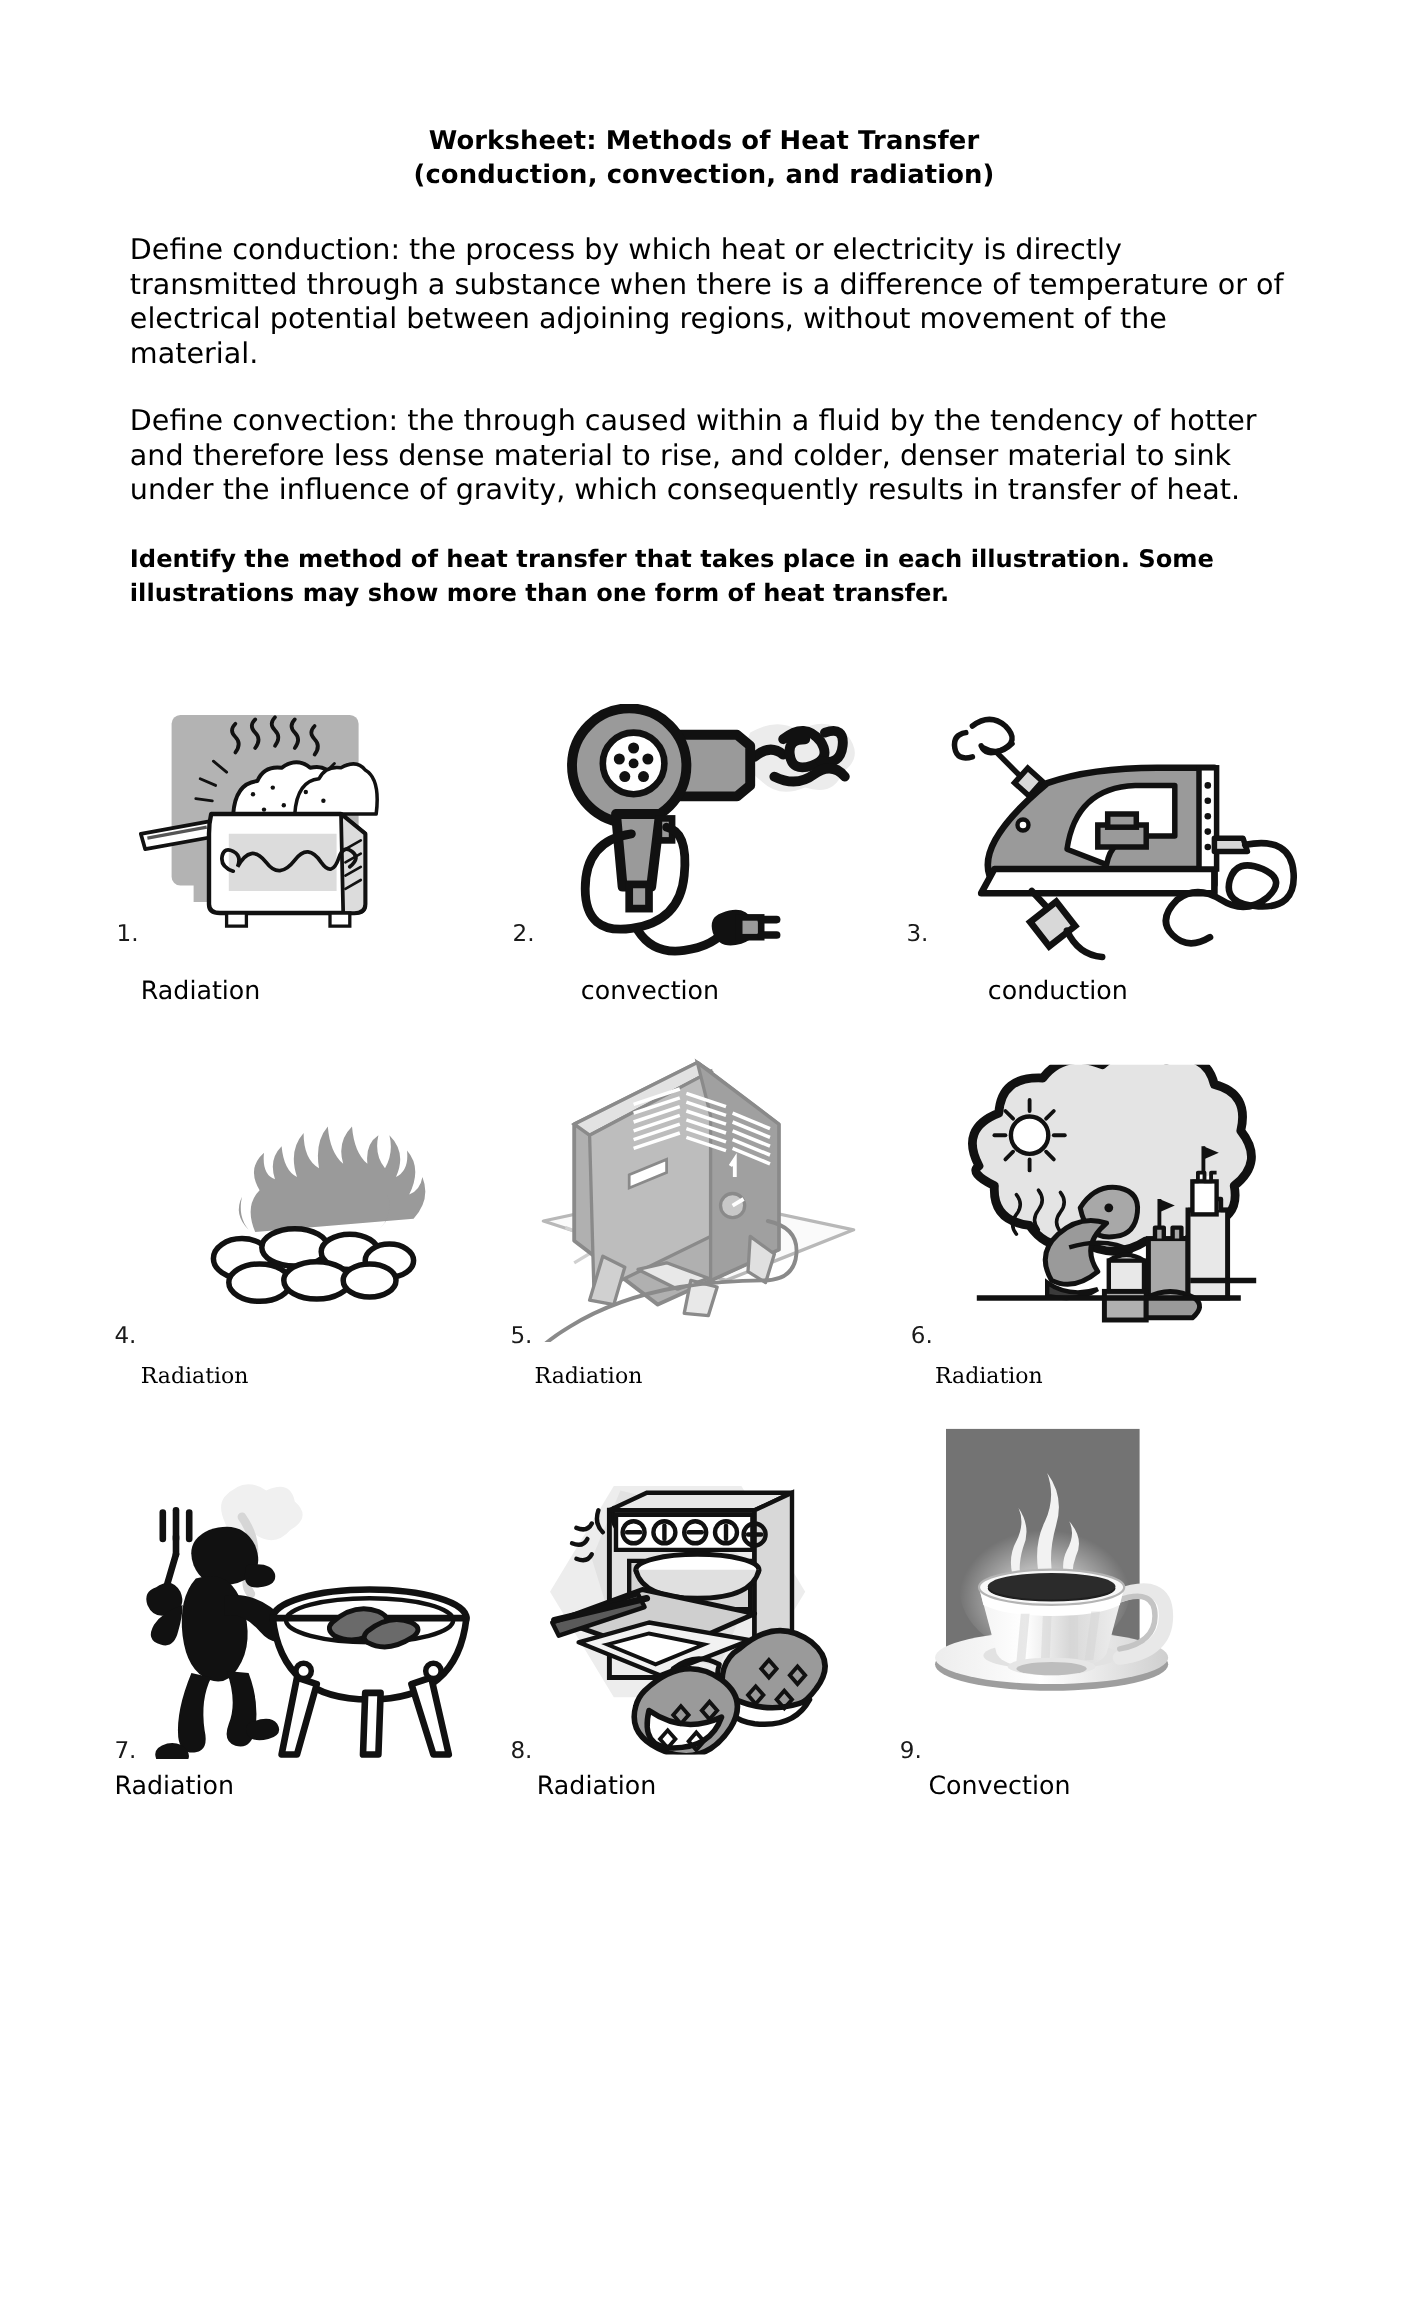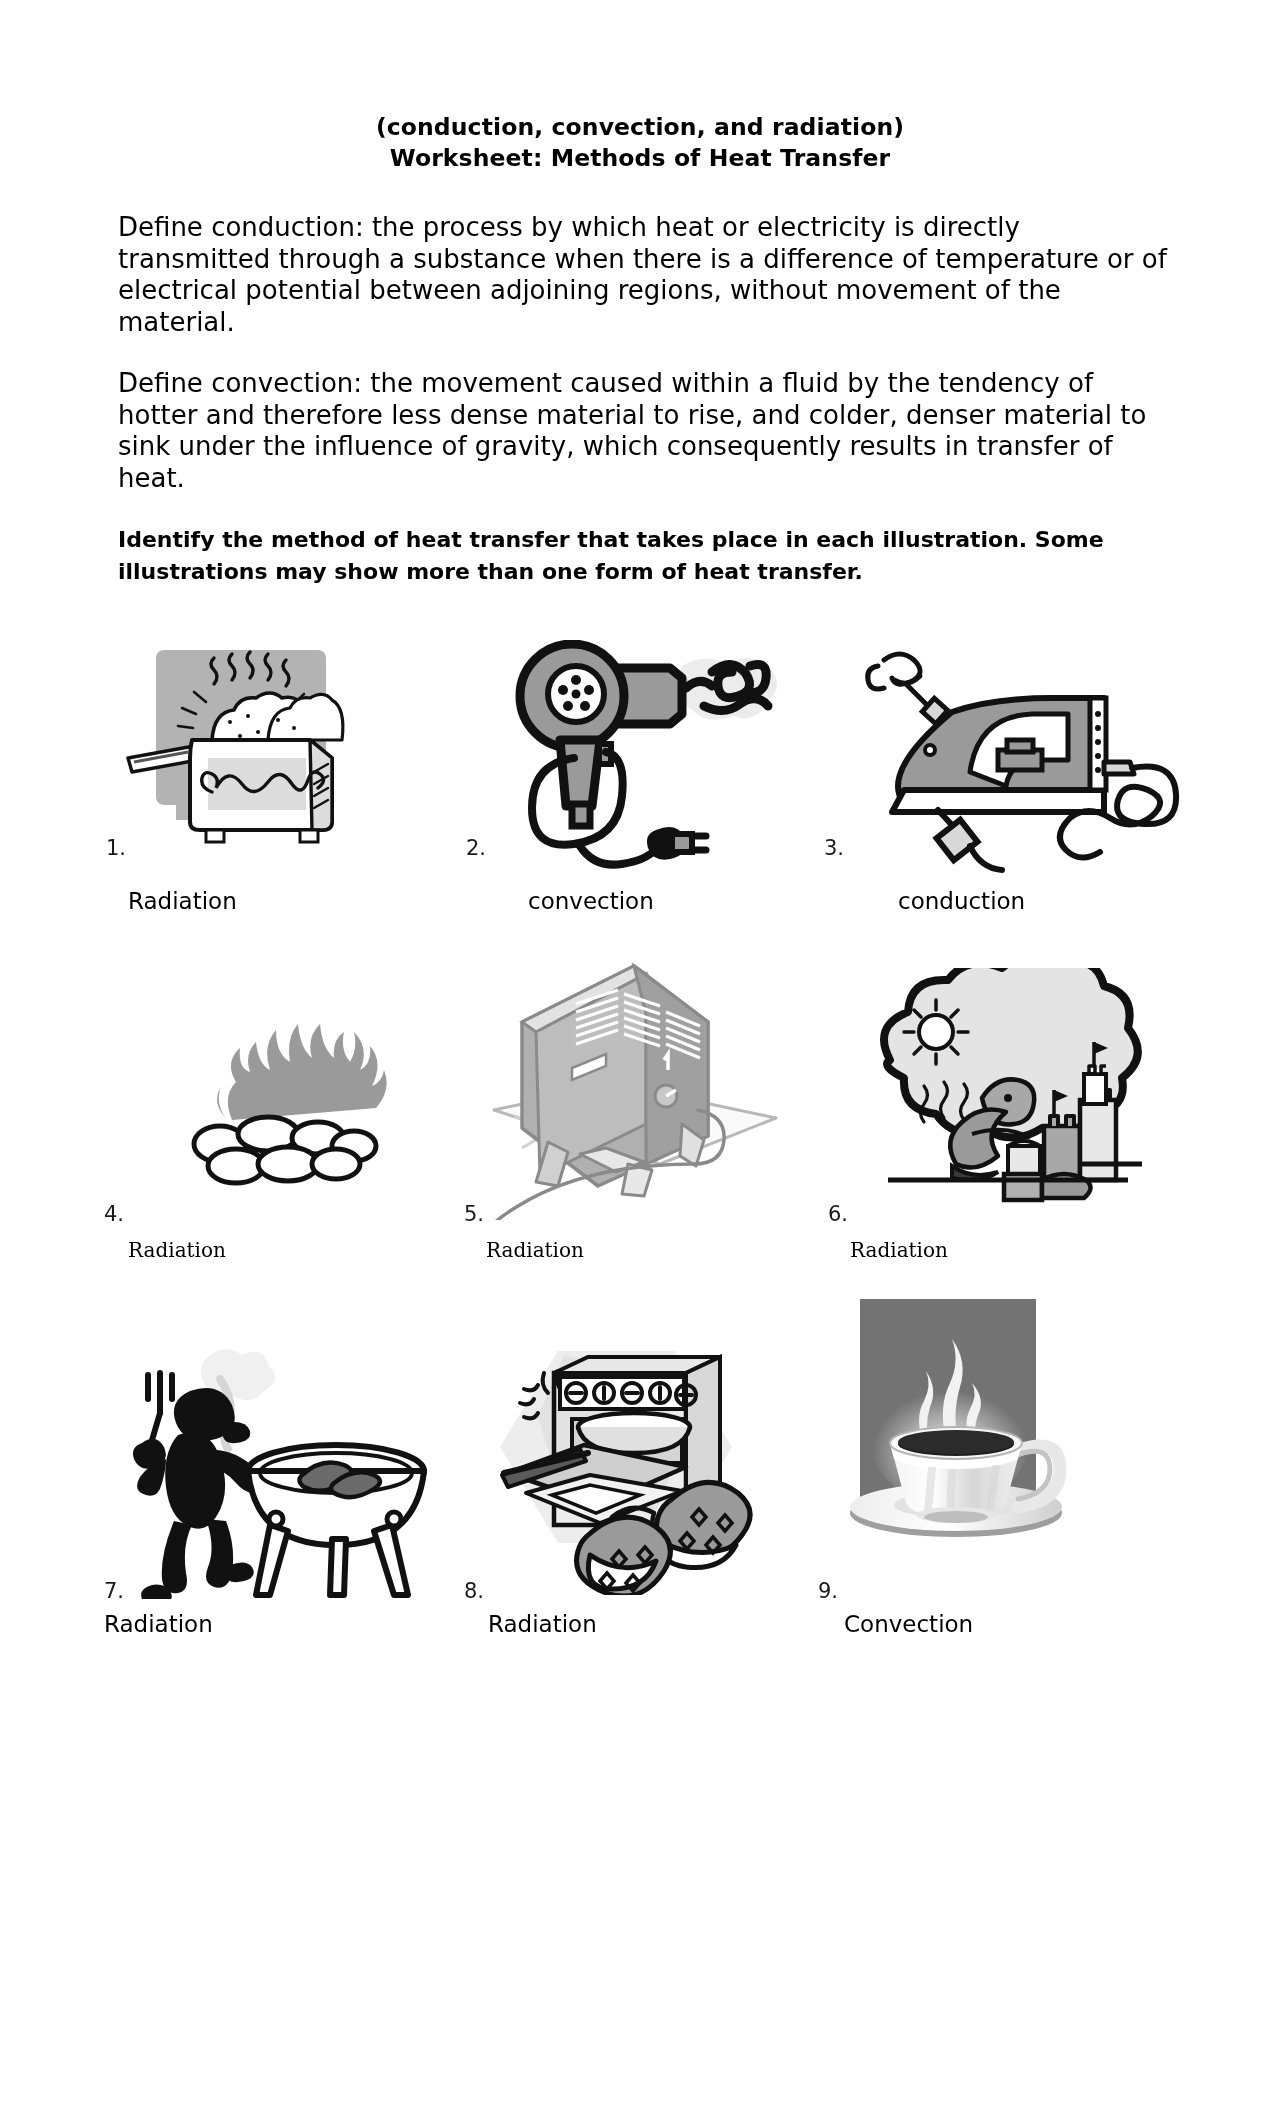--- a/index.html
+++ b/index.html
@@ -107,27 +107,27 @@
     font-family: "DejaVu Serif", serif;
     font-size: 20px;
   }
 </style>
 </head>
 <body>
 
 <div class="page">
 
   <div class="title-block">
+    <div class="title-line">Worksheet:  Methods of Heat Transfer</div>
     <div class="title-line">(conduction, convection, and radiation)</div>
-    <div class="title-line">Worksheet:  Methods of Heat Transfer</div>
   </div>
 
   <div class="defs">
     <p class="def-para">Define conduction: the process by which heat or electricity is directly transmitted through a substance when there is a difference of temperature or of electrical potential between adjoining regions, without movement of the material.</p>
-    <p class="def-para">Define convection: the movement caused within a fluid by the tendency of hotter and therefore less dense material to rise, and colder, denser material to sink under the influence of gravity, which consequently results in transfer of heat.</p>
+    <p class="def-para">Define convection: the through caused within a fluid by the tendency of hotter and therefore less dense material to rise, and colder, denser material to sink under the influence of gravity, which consequently results in transfer of heat.</p>
     <p class="instruction">Identify the method of heat transfer that takes place in each illustration. Some illustrations may show more than one form of heat transfer.</p>
   </div>
 
   <div class="grid">
 
     <div class="row row-1">
 
       <div class="cell c1">
         <div class="art">
           <svg width="360" height="230" viewBox="0 0 360 230">

